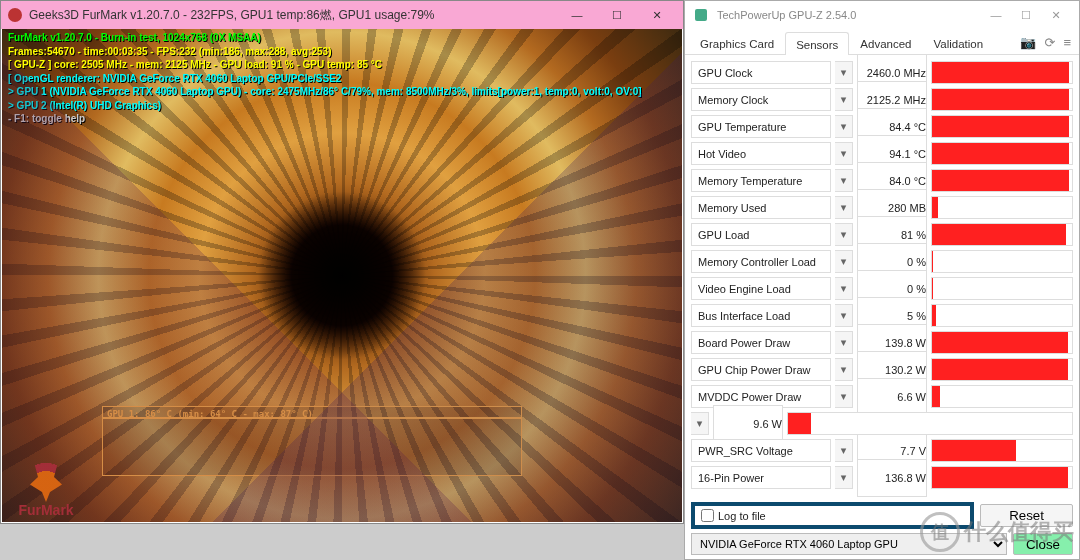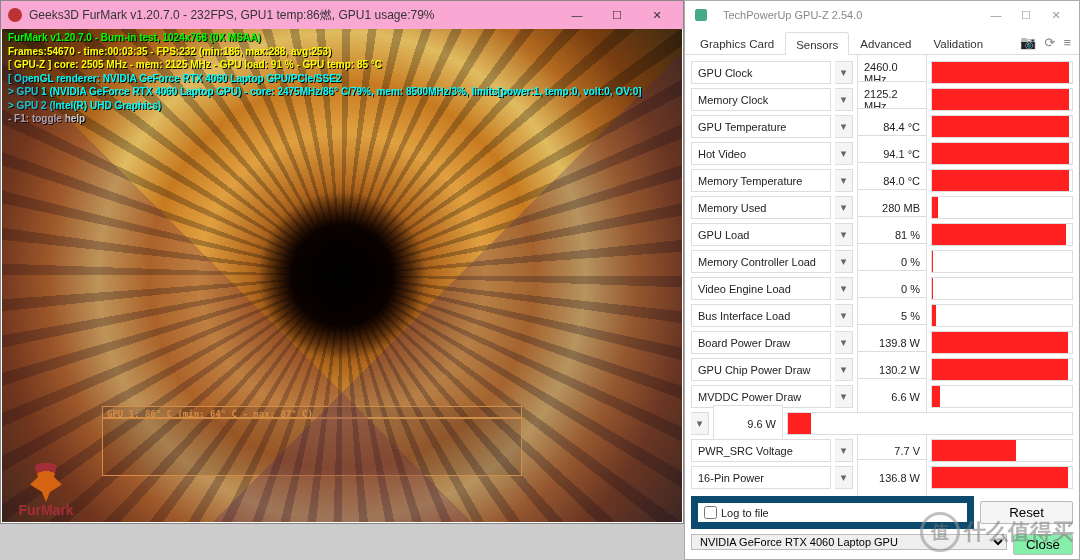--- a/index.html
+++ b/index.html
@@ -31,28 +31,28 @@
 .gpuz-title .spacer{flex:1}
 .gpuz-title .winbtn{width:30px;text-align:center;color:#999}
 .tabs{display:flex;gap:0;border-bottom:1px solid #ddd;padding:2px 4px 0;font-size:11.5px;align-items:center}
 .tab{padding:6px 10px 4px;color:#333;border:1px solid transparent;border-bottom:none;cursor:default}
 .tab.active{border-color:#ddd;border-radius:3px 3px 0 0;background:#fff;position:relative;top:1px}
 .tabs .toolicons{margin-left:auto;display:flex;gap:8px;padding-right:4px;color:#888;font-size:13px}
 .sensors{padding:4px 6px 2px;display:flex;flex-direction:column;gap:0}
 .row{display:flex;align-items:center;height:27px;gap:4px}
 .row .name{flex:0 0 140px;border:1px solid #ddd;height:23px;display:flex;align-items:center;padding:0 6px;background:#fff}
 .row .dd{flex:0 0 18px;text-align:center;color:#666;border:1px solid #ddd;border-left:none;height:23px;line-height:21px;background:#f5f5f5}
-.row .val{flex:0 0 70px;border:1px solid #ddd;height:38px;display:flex;align-items:center;justify-content:flex-end;padding:0 6px;background:#fff}
+.row .val{flex:0 0 70px;border:1px solid #ddd;height:38px;display:flex;align-items:center;justify-content:flex-end;padding:0 0;background:#fff}
 .row .graph{flex:1;height:23px;border:1px solid #ddd;background:#fff;position:relative;overflow:hidden}
 .row .graph .fill{position:absolute;left:0;top:0;bottom:0;background:#ff2020}
 .bottom{position:absolute;left:6px;right:6px;bottom:30px;display:flex;align-items:center;gap:6px}
-.logchk{display:flex;align-items:center;gap:4px;border:7px solid #0c4a6e;padding:3px 6px;flex:1}
+.logchk{display:flex;align-items:center;gap:4px;border:4px solid #0c4a6e;padding:3px 6px;flex:1}
 .resetbtn{border:1px solid #bbb;padding:3px 28px;background:#f5f5f5;border-radius:2px}
 .gpusel{position:absolute;left:6px;right:6px;bottom:4px;display:flex;gap:6px}
-.gpusel select{flex:1;height:16px;border:1px solid #bbb;font-size:11px;padding:0 4px}
+.gpusel select{flex:1;height:22px;border:1px solid #bbb;font-size:11px;padding:0 4px}
 .gpusel .close{border:1px solid #bbb;padding:2px 12px;background:#86efac;border-radius:2px}
 .watermark{position:absolute;right:6px;bottom:8px;font-size:22px;font-weight:700;color:rgba(120,120,120,.55);pointer-events:none;display:flex;align-items:center;gap:4px}
 .watermark .badge{width:40px;height:40px;border:3px solid rgba(150,150,150,.6);border-radius:50%;display:flex;align-items:center;justify-content:center;font-size:18px}
 </style>
 </head>
 <body>
 
 <div class="furmark-win">
   <div class="titlebar">
     <svg class="icon" viewBox="0 0 16 16">
@@ -81,21 +81,21 @@
       <span>FurMark</span>
     </div>
   </div>
 </div>
 
 <div class="gpuz-win">
   <div class="gpuz-title">
     <svg class="icon" width="16" height="16">
         <rect x="2" y="2" width="12" height="12" fill="#4a8" rx="2"></rect>
       </svg>
-    <span style="margin-left:14px">TechPowerUp GPU-Z 2.54.0</span>
+    <span style="margin-left:8px">TechPowerUp GPU-Z 2.54.0</span>
     <div class="spacer"></div>
     <div class="winbtn">—</div>
     <div class="winbtn">☐</div>
     <div class="winbtn">✕</div>
   </div>
   <div class="tabs">
     <div class="tab">Graphics Card</div>
     <div class="tab active">Sensors</div>
     <div class="tab">Advanced</div>
     <div class="tab">Validation</div>

